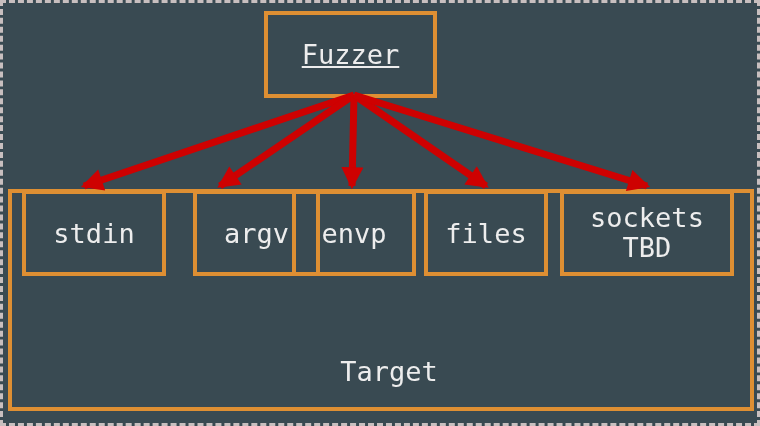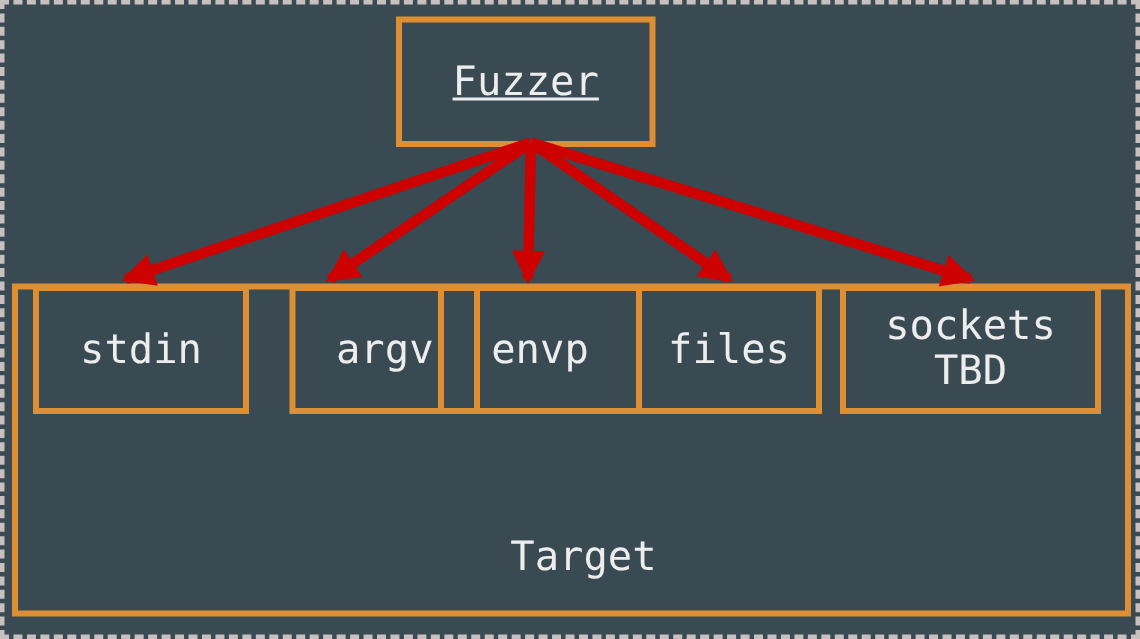--- a/index.html
+++ b/index.html
@@ -34,21 +34,21 @@
   .target  { left:   5px; top: 186px; width: 746px; height: 222px; }
   .target-label {
     position: absolute;
     left: 16px; right: 0; bottom: 20px;
     text-align: center;
     line-height: 30px;
   }
   .input   { top: 187px; height: 86px; z-index: 2; }
   .input.stdin   { left:  19px; width: 144px; }
   .input.argv    { left: 153px; width: 127px; margin-left: 37px; }
-  .input.envp    { left: 289px; width: 136px; }
+  .input.envp    { left: 289px; width: 124px; }
   .input.files   { left: 421px; width: 124px; }
   .input.sockets { left: 557px; width: 174px; flex-direction: column; line-height: 30px; }
   .arrows {
     position: absolute;
     left: -3px; top: -3px;
     width: 760px; height: 426px;
     z-index: 3;
     pointer-events: none;
   }
   .arrows line { stroke: var(--arrow); stroke-width: 7px; }

